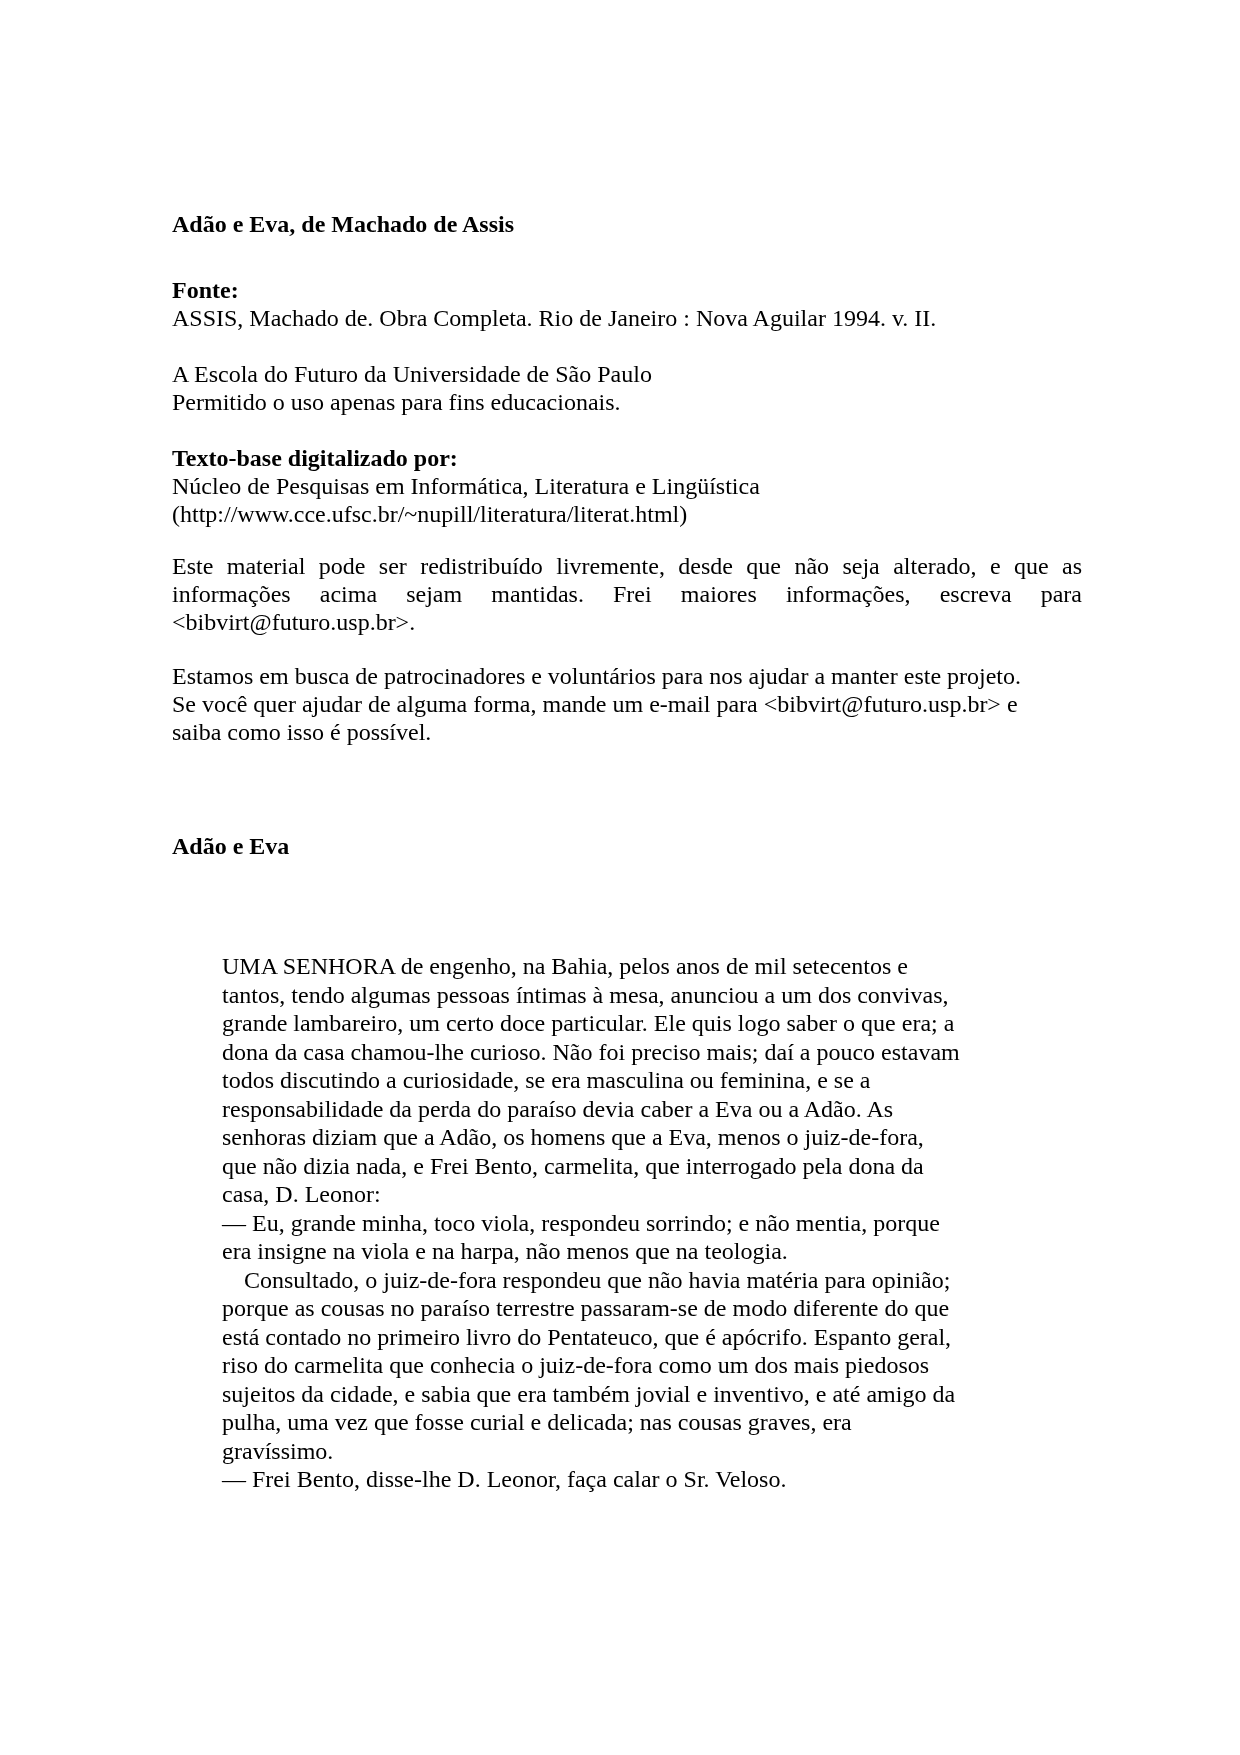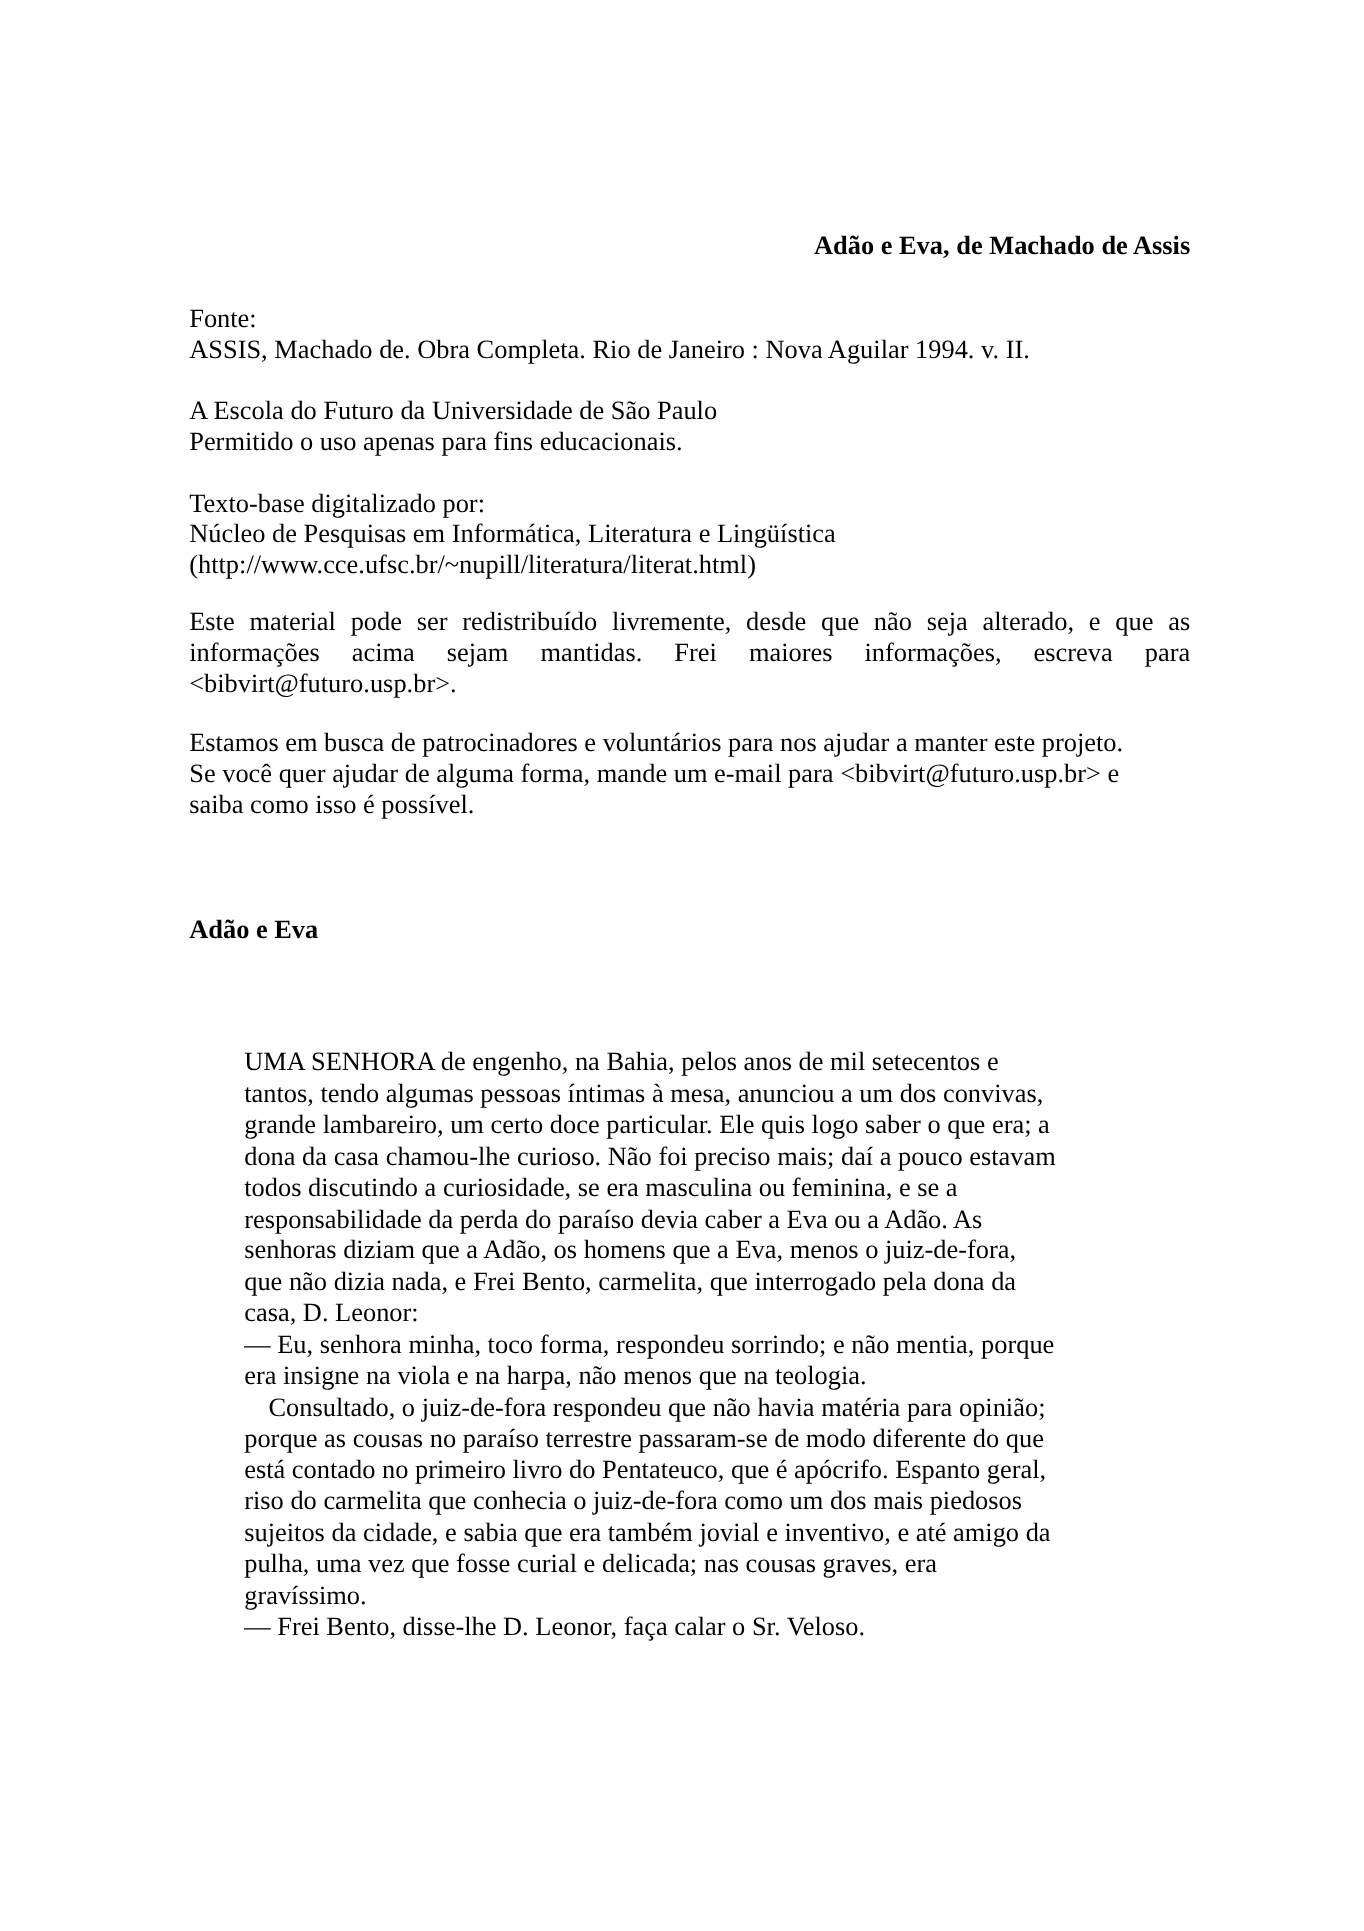--- a/index.html
+++ b/index.html
@@ -8,22 +8,22 @@
     width: 1240px;
     height: 1755px;
     color: #000000;
     font-family: "Liberation Serif", "DejaVu Serif", serif;
     font-size: 24px;
     line-height: 28px;
     overflow: hidden;
   }
   .page { width: 1240px; height: 1755px; background: #ffffff; }
   .content { padding: 210px 158px 0 172px; }
-  .doc-title { font-weight: bold; margin-bottom: 38px; text-align: right; }
-  .label { font-weight: normal; }
+  .doc-title { font-weight: bold; margin-bottom: 38px; }
+  .label { font-weight: bold; }
   .sec-source { margin-bottom: 28px; }
   .sec-provenance { margin-bottom: 24px; }
   .sec-digitization { margin-bottom: 24px; margin-top: 28px; }
   .sec-notice { margin-bottom: 26px; }
   .jline { text-align: justify; text-align-last: justify; }
   .sec-sponsor { }
   .story-heading { font-weight: bold; text-align: left; margin-top: 86px; margin-bottom: 92px; }
   .story { margin-left: 50px; width: 768px; line-height: 28.5px; }
   .ind { text-indent: 22px; }
 </style>
@@ -68,21 +68,21 @@
     <div class="story">
       <div>UMA SENHORA de engenho, na Bahia, pelos anos de mil setecentos e</div>
       <div>tantos, tendo algumas pessoas íntimas à mesa, anunciou a um dos convivas,</div>
       <div>grande lambareiro, um certo doce particular. Ele quis logo saber o que era; a</div>
       <div>dona da casa chamou-lhe curioso. Não foi preciso mais; daí a pouco estavam</div>
       <div>todos discutindo a curiosidade, se era masculina ou feminina, e se a</div>
       <div>responsabilidade da perda do paraíso devia caber a Eva ou a Adão. As</div>
       <div>senhoras diziam que a Adão, os homens que a Eva, menos o juiz-de-fora,</div>
       <div>que não dizia nada, e Frei Bento, carmelita, que interrogado pela dona da</div>
       <div>casa, D. Leonor:</div>
-      <div>— Eu, senhora minha, toco forma, respondeu sorrindo; e não mentia, porque</div>
+      <div>— Eu, grande minha, toco viola, respondeu sorrindo; e não mentia, porque</div>
       <div>era insigne na viola e na harpa, não menos que na teologia.</div>
       <div class="ind">Consultado, o juiz-de-fora respondeu que não havia matéria para opinião;</div>
       <div>porque as cousas no paraíso terrestre passaram-se de modo diferente do que</div>
       <div>está contado no primeiro livro do Pentateuco, que é apócrifo. Espanto geral,</div>
       <div>riso do carmelita que conhecia o juiz-de-fora como um dos mais piedosos</div>
       <div>sujeitos da cidade, e sabia que era também jovial e inventivo, e até amigo da</div>
       <div>pulha, uma vez que fosse curial e delicada; nas cousas graves, era</div>
       <div>gravíssimo.</div>
       <div>— Frei Bento, disse-lhe D. Leonor, faça calar o Sr. Veloso.</div>
     </div>

